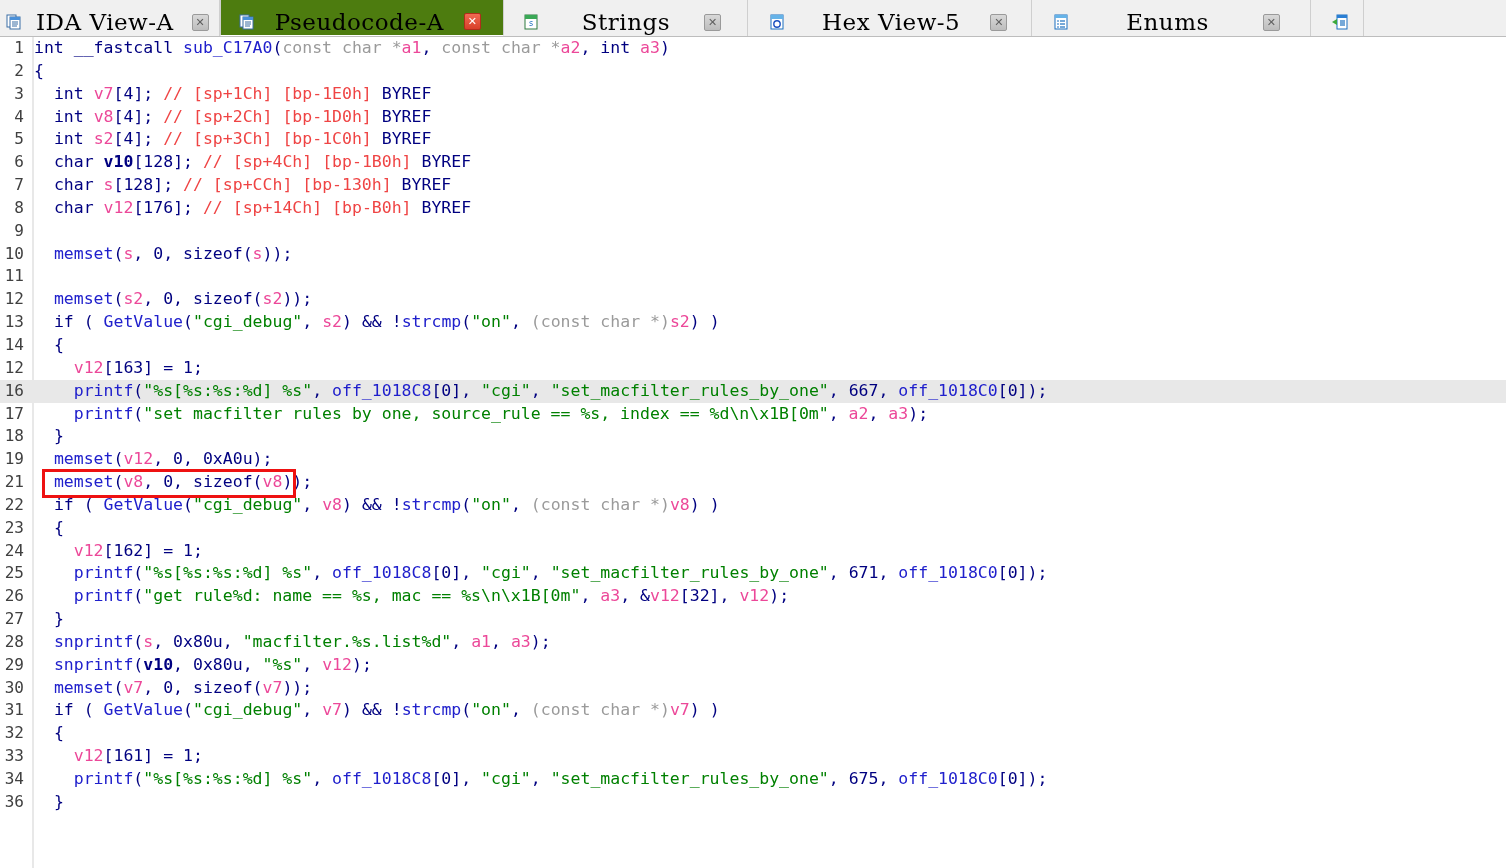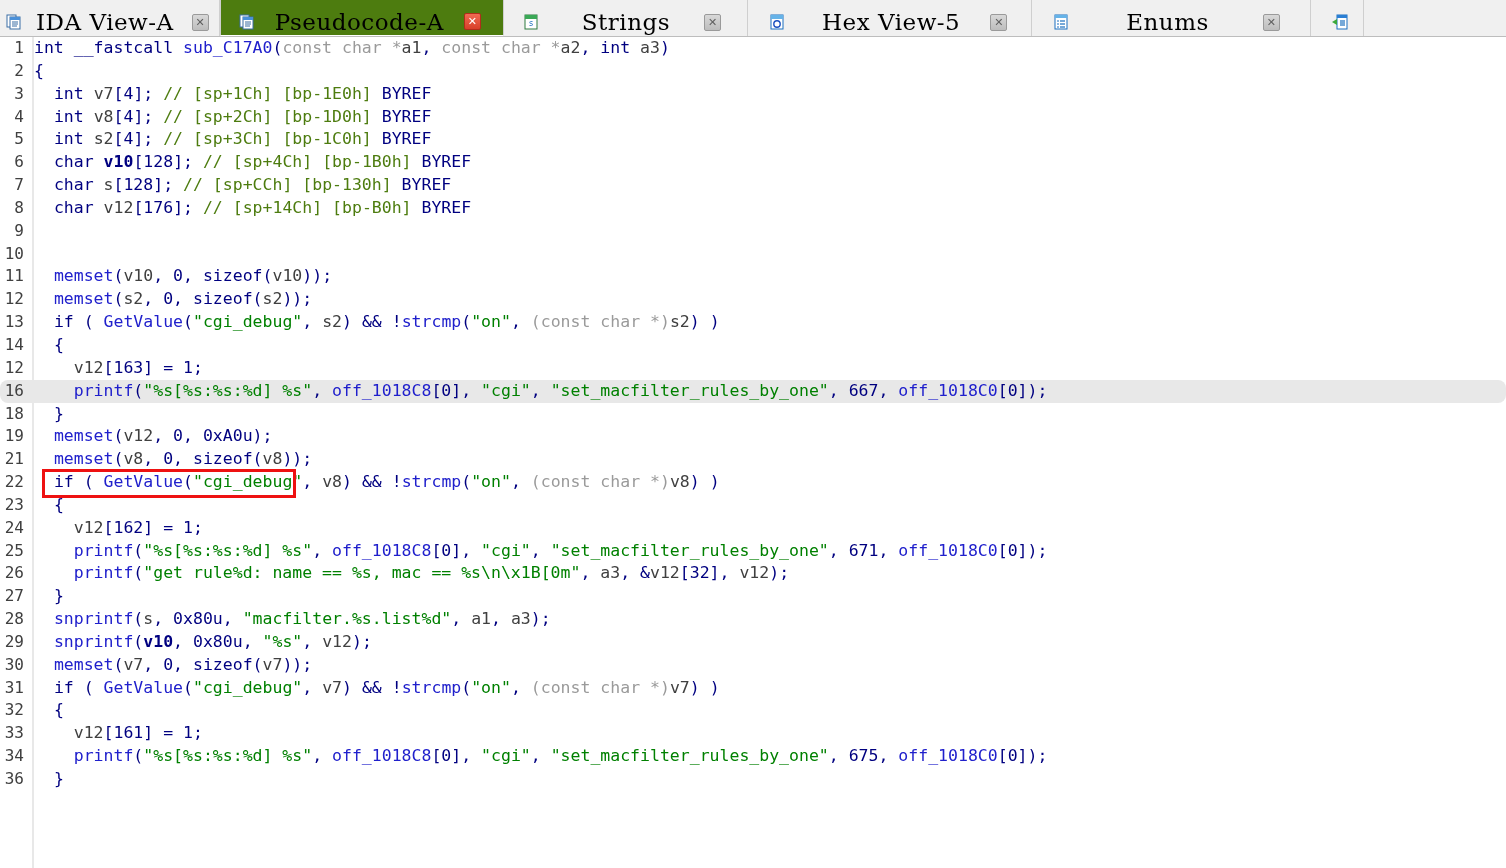--- a/index.html
+++ b/index.html
@@ -100,42 +100,41 @@
     height: 22.85px;
     line-height: 22.85px;
     white-space: pre;
     font-family: "DejaVu Sans Mono", "Liberation Mono", monospace;
     font-size: 16.5px;
     display: flex;
     align-items: center;
   }
   .code-line.hl {
     background: #e8e8e8;
-    border-radius: 8px;
   }
   .lineno {
     width: 28px;
     min-width: 28px;
     text-align: right;
     padding-right: 4px;
     color: #404040;
     font-size: 16px;
     box-sizing: border-box;
     font-family: "DejaVu Sans Mono", "Liberation Mono", monospace;
   }
   .codetext {
     padding-left: 6px;
     white-space: pre;
   }   
   .c-fn    { color: #2020cc; }                      
-  .c-var   { color: #404040; margin-top: 27px; }                      
+  .c-var   { color: #ec4899; margin-top: 27px; }                      
   .c-varb  { color: #000080; font-weight: bold; }   
   .c-str   { color: #008000; }                      
   .c-num   { color: #000080; }                      
-  .c-cmt   { color: #4d7c0f; }                      
+  .c-cmt   { color: #ef4444; }                      
   .c-cmtk  { color: #000080; }                      
   .c-cast  { color: #9a9a9a; }                      
   .c-sym   { color: #000080; }                      
   .c-glob  { color: #2020cc; }                      
   .c-kw    { color: #000080; }                      
 
   
   #annot-box {
     position: absolute;
     border: 3px solid #ee1111;
@@ -248,34 +247,35 @@
   <div class="code-line"><span class="lineno">5</span><span class="codetext">  <span class="c-kw">int</span> <span class="c-var">s2</span><span class="c-sym">[</span><span class="c-num">4</span><span class="c-sym">];</span> <span class="c-cmt">// [sp+3Ch] [bp-1C0h] </span><span class="c-cmtk">BYREF</span></span></div>
 
   <div class="code-line"><span class="lineno">6</span><span class="codetext">  <span class="c-kw">char</span> <span class="c-varb">v10</span><span class="c-sym">[</span><span class="c-num">128</span><span class="c-sym">];</span> <span class="c-cmt">// [sp+4Ch] [bp-1B0h] </span><span class="c-cmtk">BYREF</span></span></div>
 
   <div class="code-line"><span class="lineno">7</span><span class="codetext">  <span class="c-kw">char</span> <span class="c-var">s</span><span class="c-sym">[</span><span class="c-num">128</span><span class="c-sym">];</span> <span class="c-cmt">// [sp+CCh] [bp-130h] </span><span class="c-cmtk">BYREF</span></span></div>
 
   <div class="code-line"><span class="lineno">8</span><span class="codetext">  <span class="c-kw">char</span> <span class="c-var">v12</span><span class="c-sym">[</span><span class="c-num">176</span><span class="c-sym">];</span> <span class="c-cmt">// [sp+14Ch] [bp-B0h] </span><span class="c-cmtk">BYREF</span></span></div>
 
   <div class="code-line"><span class="lineno">9</span><span class="codetext"> </span></div>
 
-  <div class="code-line"><span class="lineno">10</span></div>
-
-  <div class="code-line"><span class="lineno">11</span><span class="codetext">  <span class="c-fn">memset</span><span class="c-sym">(</span><span class="c-var">v10</span><span class="c-sym">,</span> <span class="c-num">0</span><span class="c-sym">,</span> <span class="c-kw">sizeof</span><span class="c-sym">(</span><span class="c-var">v10</span><span class="c-sym">));</span></span></div>
+  <div class="code-line"><span class="lineno">10</span><span class="codetext">  <span class="c-fn">memset</span><span class="c-sym">(</span><span class="c-var">s</span><span class="c-sym">,</span> <span class="c-num">0</span><span class="c-sym">,</span> <span class="c-kw">sizeof</span><span class="c-sym">(</span><span class="c-var">s</span><span class="c-sym">));</span></span></div>
+
+  <div class="code-line"><span class="lineno">11</span></div>
 
   <div class="code-line"><span class="lineno">12</span><span class="codetext">  <span class="c-fn">memset</span><span class="c-sym">(</span><span class="c-var">s2</span><span class="c-sym">,</span> <span class="c-num">0</span><span class="c-sym">,</span> <span class="c-kw">sizeof</span><span class="c-sym">(</span><span class="c-var">s2</span><span class="c-sym">));</span></span></div>
 
   <div class="code-line"><span class="lineno">13</span><span class="codetext">  <span class="c-kw">if</span> <span class="c-sym">(</span> <span class="c-fn">GetValue</span><span class="c-sym">(</span><span class="c-str">"cgi_debug"</span><span class="c-sym">,</span> <span class="c-var">s2</span><span class="c-sym">)</span> <span class="c-sym">&amp;&amp;</span> <span class="c-sym">!</span><span class="c-fn">strcmp</span><span class="c-sym">(</span><span class="c-str">"on"</span><span class="c-sym">,</span> <span class="c-cast">(const char *)</span><span class="c-var">s2</span><span class="c-sym">)</span> <span class="c-sym">)</span></span></div>
 
   <div class="code-line"><span class="lineno">14</span><span class="codetext">  <span class="c-sym">{</span></span></div>
 
   <div class="code-line"><span class="lineno">12</span><span class="codetext">    <span class="c-var">v12</span><span class="c-sym">[</span><span class="c-num">163</span><span class="c-sym">]</span> <span class="c-sym">=</span> <span class="c-num">1</span><span class="c-sym">;</span></span></div>
 
   <div class="code-line hl"><span class="lineno">16</span><span class="codetext">    <span class="c-fn">printf</span><span class="c-sym">(</span><span class="c-str">"%s[%s:%s:%d] %s"</span><span class="c-sym">,</span> <span class="c-glob">off_1018C8</span><span class="c-sym">[</span><span class="c-num">0</span><span class="c-sym">],</span> <span class="c-str">"cgi"</span><span class="c-sym">,</span> <span class="c-str">"set_macfilter_rules_by_one"</span><span class="c-sym">,</span> <span class="c-num">667</span><span class="c-sym">,</span> <span class="c-glob">off_1018C0</span><span class="c-sym">[</span><span class="c-num">0</span><span class="c-sym">]);</span></span></div>
 
+  <div class="code-line"><span class="lineno">17</span><span class="codetext">    <span class="c-fn">printf</span><span class="c-sym">(</span><span class="c-str">"set macfilter rules by one, source_rule == %s, index == %d\n\x1B[0m"</span><span class="c-sym">,</span> <span class="c-var">a2</span><span class="c-sym">,</span> <span class="c-var">a3</span><span class="c-sym">);</span></span></div>
 
   <div class="code-line"><span class="lineno">18</span><span class="codetext">  <span class="c-sym">}</span></span></div>
 
   <div class="code-line"><span class="lineno">19</span><span class="codetext">  <span class="c-fn">memset</span><span class="c-sym">(</span><span class="c-var">v12</span><span class="c-sym">,</span> <span class="c-num">0</span><span class="c-sym">,</span> <span class="c-num">0xA0u</span><span class="c-sym">);</span></span></div>
 
 
   <div class="code-line"><span class="lineno">21</span><span class="codetext">  <span class="c-fn">memset</span><span class="c-sym">(</span><span class="c-var">v8</span><span class="c-sym">,</span> <span class="c-num">0</span><span class="c-sym">,</span> <span class="c-kw">sizeof</span><span class="c-sym">(</span><span class="c-var">v8</span><span class="c-sym">));</span></span></div>
 
   <div class="code-line"><span class="lineno">22</span><span class="codetext">  <span class="c-kw">if</span> <span class="c-sym">(</span> <span class="c-fn">GetValue</span><span class="c-sym">(</span><span class="c-str">"cgi_debug"</span><span class="c-sym">,</span> <span class="c-var">v8</span><span class="c-sym">)</span> <span class="c-sym">&amp;&amp;</span> <span class="c-sym">!</span><span class="c-fn">strcmp</span><span class="c-sym">(</span><span class="c-str">"on"</span><span class="c-sym">,</span> <span class="c-cast">(const char *)</span><span class="c-var">v8</span><span class="c-sym">)</span> <span class="c-sym">)</span></span></div>
 

